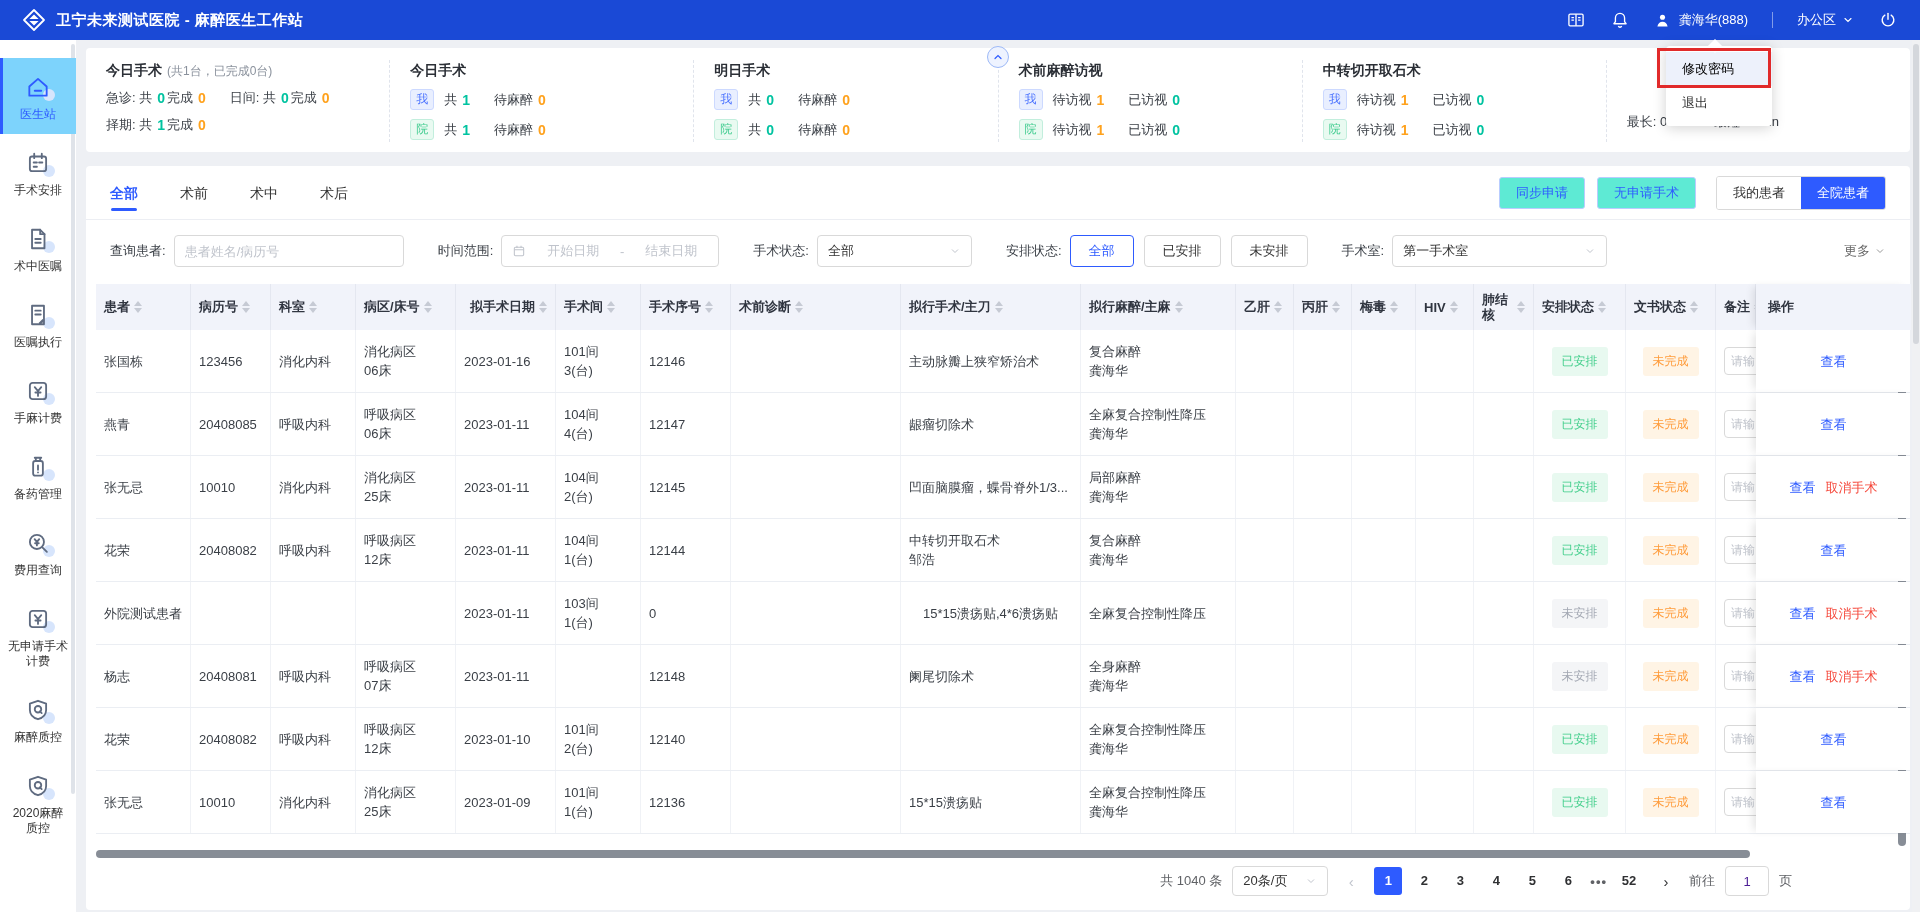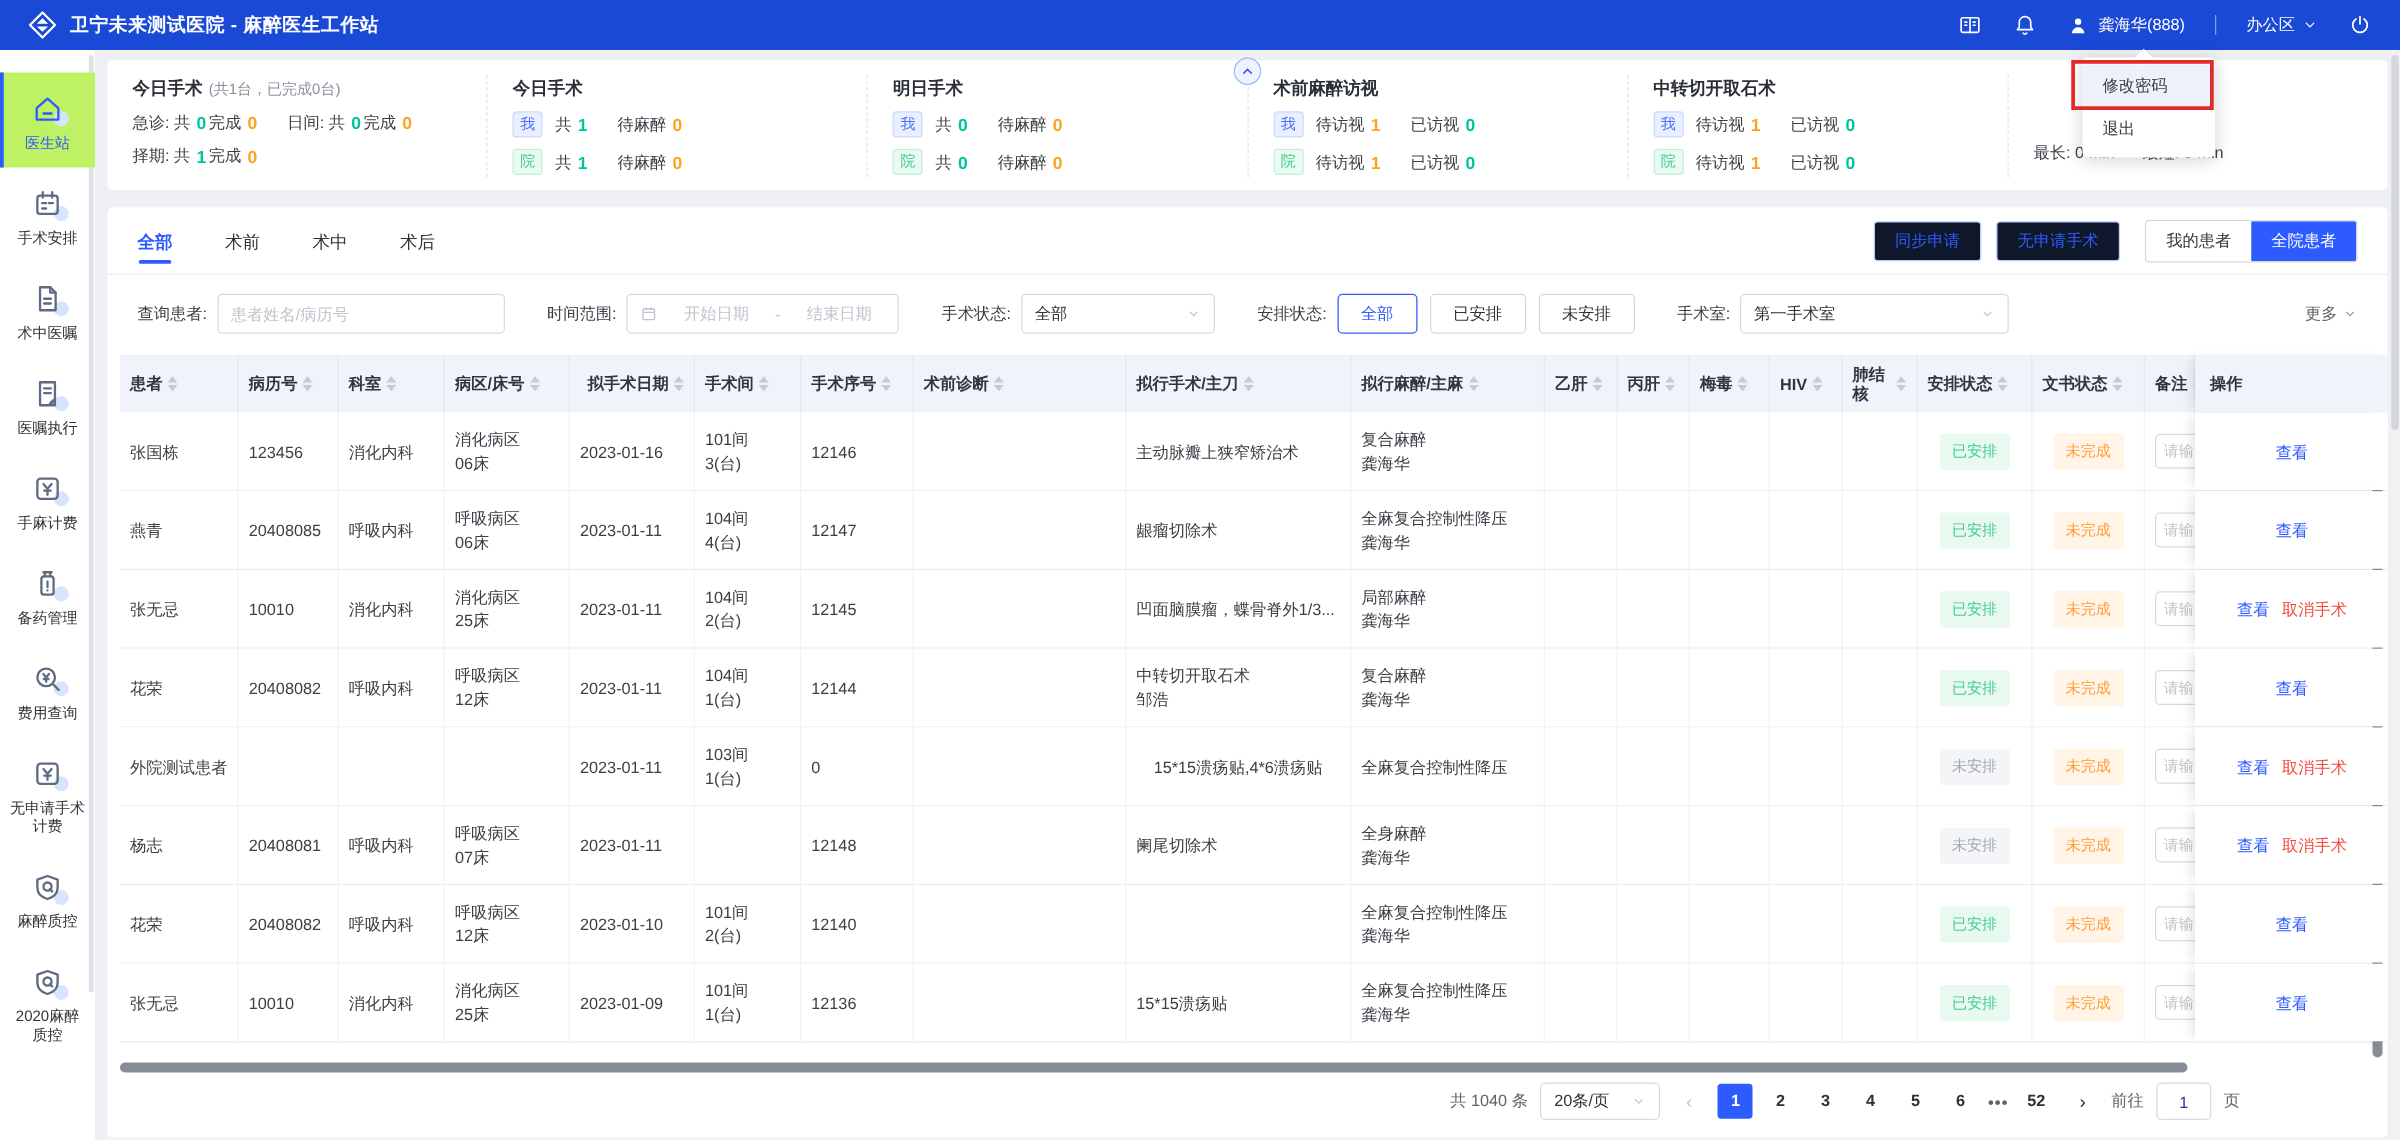--- a/index.html
+++ b/index.html
@@ -19,21 +19,21 @@
   .chev { width:12px; height:12px; }
 
   
   .sidebar { position:absolute; left:0; top:40px; bottom:0; width:76px; background:#fff; overflow:hidden; z-index:10; padding-top:18px; }
   .side-scrollbar { position:absolute; right:1px; top:4px; width:4px; height:86%; background:#dfe3e9; border-radius:2px; }
   .side-item { display:flex; flex-direction:column; align-items:center; padding:16px 0 12px; position:relative; cursor:pointer; }
   .side-item .ic { width:26px; height:26px; color:#5f6b80; position:relative; }
   .side-item .ic::after { content:""; position:absolute; right:-4px; bottom:-1px; width:12px; height:12px; border-radius:50%; background:#d7e5fc; z-index:0; }
   .side-item .ic svg { position:relative; z-index:1; }
   .side-item .lb { margin-top:7px; font-size:12px; line-height:15px; color:#333; text-align:center; width:62px; }
-  .side-item.active { background:#bef264; }
+  .side-item.active { background:#7dd3fc; }
   .side-item.active::before { content:""; position:absolute; left:0; top:0; bottom:0; width:3px; background:#2e5bff; }
   .side-item.active .ic, .side-item.active .lb { color:#2e5bff; }
 
   
   .content { position:absolute; left:76px; top:40px; right:0; bottom:0; padding:8px 10px 0; }
 
   
   .stats { background:#fff; border-radius:4px; height:104px; display:flex; padding:12px 0 10px; position:relative; }
   .collapse-btn { position:absolute; left:calc(50% - 11px); top:-2px; width:22px; height:22px; border-radius:50%; background:#eef3ff; border:1px solid #9db9f7; color:#2e5bff; display:flex; align-items:center; justify-content:center; cursor:pointer; z-index:5; }
   .collapse-btn svg { width:12px; height:12px; }
@@ -52,21 +52,21 @@
   .stat-panel:last-child .stat-title { margin-left:92px; }
   .stat-panel:last-child .stat-line:nth-child(2) { margin-left:118px; }
 
   
   .main { background:#fff; border-radius:4px; margin-top:14px; height:744px; position:relative; }
   .tabs-row { display:flex; align-items:center; height:54px; padding:0 24px; border-bottom:1px solid #eceef3; }
   .tab { font-size:14px; color:#333; margin-right:42px; height:54px; line-height:54px; position:relative; cursor:pointer; }
   .tab.active { color:#2e5bff; font-weight:bold; }
   .tab.active::after { content:""; position:absolute; left:1px; right:1px; bottom:9px; height:3px; border-radius:2px; background:#2e5bff; }
   .tabs-spacer { flex:1; }
-  .btn-light { background:#0f172a; border:1px solid #b9ccff; color:#2e5bff; border-radius:3px; height:32px; line-height:30px; padding:0 16px; font-size:13px; margin-left:12px; cursor:pointer; }
+  .btn-light { background:#5eead4; border:1px solid #b9ccff; color:#2e5bff; border-radius:3px; height:32px; line-height:30px; padding:0 16px; font-size:13px; margin-left:12px; cursor:pointer; }
   .segment { display:flex; margin-left:20px; border:1px solid #d9d9d9; border-radius:3px; overflow:hidden; }
   .seg-item { height:32px; line-height:32px; padding:0 16px; font-size:13px; background:#fff; color:#333; cursor:pointer; }
   .seg-item.active { background:#2e5bff; color:#fff; }
 
   
   .filters { display:flex; align-items:center; padding:15px 24px 17px; font-size:13px; color:#3a3f46; }
   .f-label { margin-right:8px; white-space:nowrap; }
   .f-group { display:flex; align-items:center; margin-right:34px; }
   .inp { border:1px solid #d9d9d9; border-radius:4px; height:32px; font-size:13px; color:#4c1d95; padding:0 10px; outline:none; font-family:inherit; }
   .inp::placeholder { color:#c0c4cc; }
@@ -119,21 +119,21 @@
   .pg-arrow.disabled { color:#c0c4cc; }
   .pg-num { min-width:28px; height:28px; line-height:28px; text-align:center; font-weight:bold; color:#303133; border-radius:3px; cursor:pointer; }
   .pg-num.active { background:#2e5bff; color:#fff; }
   .pg-dots { color:#606266; font-weight:bold; letter-spacing:1px; }
   .goto-inp { width:44px; height:30px; text-align:center; }
 
   
   .user-menu { position:absolute; top:46px; left:1666px; width:106px; background:#fff; border-radius:4px; box-shadow:0 2px 14px rgba(0,0,0,.18); z-index:100; padding:6px 0; }
   .user-menu::before { content:""; position:absolute; top:-5px; left:44px; width:10px; height:10px; background:#fff; transform:rotate(45deg); }
   .menu-item { height:34px; line-height:34px; padding:0 16px; font-size:13px; color:#333; cursor:pointer; }
-  .menu-item.hl { background:#edf1fb; color:#404040; }
+  .menu-item.hl { background:#edf1fb; color:#000000; }
   .red-annotation { position:absolute; top:48px; left:1657px; width:114px; height:40px; border:3px solid #e12a2a; z-index:110; pointer-events:none; }
 
   
   .win-scroll { position:absolute; right:0; top:40px; bottom:0; width:8px; background:#f0f1f3; z-index:55; }
   .win-scroll .thumb { position:absolute; top:4px; left:1px; width:6px; height:300px; background:#d4d7dc; border-radius:3px; }
 </style>
 </head>
 <body>
 
 <div class="topbar">

